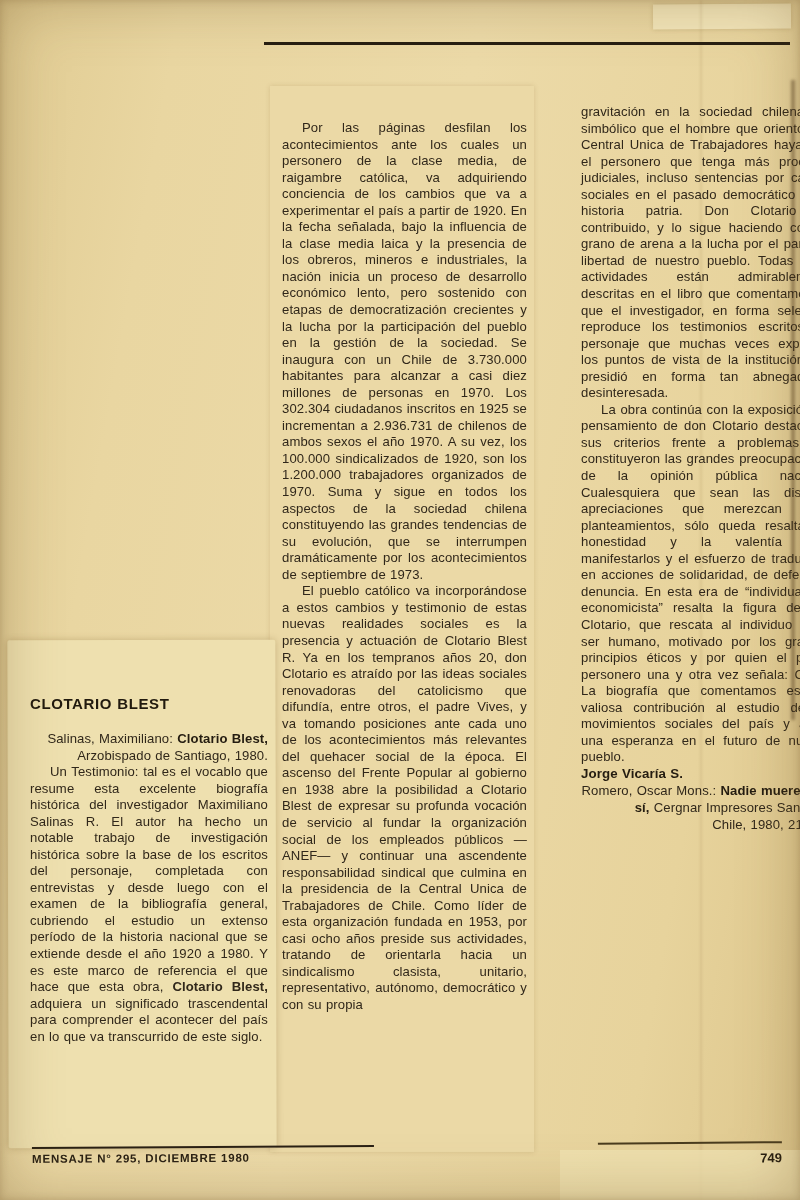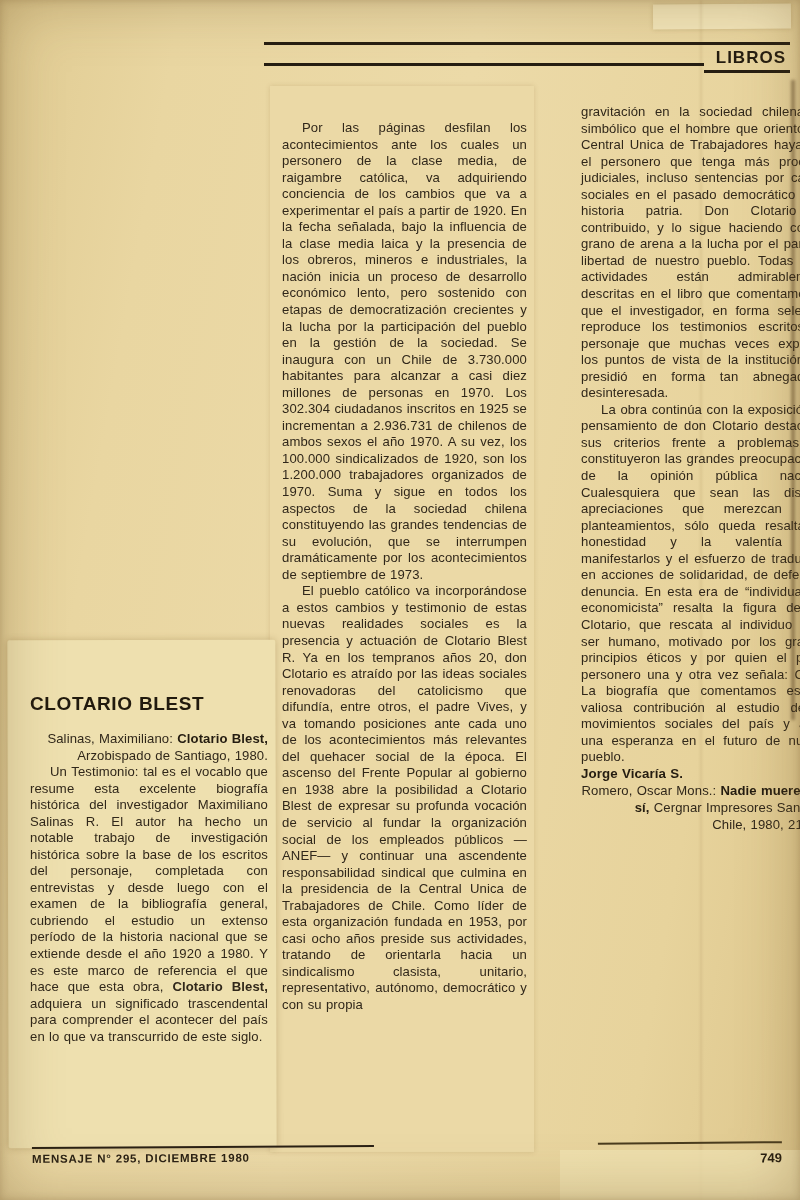--- a/index.html
+++ b/index.html
@@ -34,21 +34,21 @@
     border-bottom:3px solid #261e12;padding:0 4px 2px 12px;}
 
   
   .col{position:absolute;text-align:justify;font-size:13.1px;line-height:16.55px;
     letter-spacing:.1px;word-spacing:.5px;color:#30271a;}
   .col-left{left:30px;top:694px;width:238px;}
   .col-mid{left:282px;top:104px;width:245px;margin-top:16px;}
   .col-right{left:537px;top:104px;width:252px;margin-left:44px;}
   .col p{margin:0;}
   .indent{text-indent:20px;}
-  .review-title{font-weight:bold;font-size:19px;letter-spacing:.6px;color:#211a0e;
+  .review-title{font-weight:bold;font-size:15px;letter-spacing:.6px;color:#211a0e;
     margin:0 0 16px 0;text-align:left;line-height:20px;}
   .citation{margin:0 0 16px 0;padding-left:24px;text-indent:-24px;text-align:right;
     font-size:13.1px;line-height:17px;}
   .citation b{color:#241c10;}
   .signature{font-weight:bold;text-align:left;margin-top:15px;font-size:13.3px;color:#241c10;}
   .second-title{margin-top:38px;margin-bottom:16px;}
   .spacer-para{margin-top:14px;}
 
   
   .footer-left{position:absolute;left:32px;top:1146px;width:342px;
@@ -63,24 +63,20 @@
 
 <div class="patch-middle"></div>
 <div class="patch-left"></div>
 <div class="patch-top-right"></div>
 <div class="crease-vert"></div>
 <div class="crease-bottom"></div>
 <div class="edge-shadow-right"></div>
 
 <div class="hdr">
   <div class="hdr-rule-top"></div>
-  <div class="hdr-row">
-    <div class="hdr-rule-left"></div>
-    <div class="hdr-label">LIBROS</div>
-  </div>
 </div>
 
 <div class="col col-left">
   <h2 class="review-title">CLOTARIO BLEST</h2>
   <p class="citation"><span>Salinas, Maximiliano: </span><b>Clotario Blest,</b><span> Arzobispado de Santiago, 1980.</span></p>
   <p class="indent"><span>Un Testimonio: tal es el vocablo que resume esta excelente biografía histórica del investigador Maximiliano Salinas R. El autor ha hecho un notable trabajo de investigación histórica sobre la base de los escritos del personaje, completada con entrevistas y desde luego con el examen de la bibliografía general, cubriendo el estudio un extenso período de la historia nacional que se extiende desde el año 1920 a 1980. Y es este marco de referencia el que hace que esta obra, </span><b>Clotario Blest,</b><span> adquiera un significado trascendental para comprender el acontecer del país en lo que va transcurrido de este siglo.</span></p>
 </div>
 
 <div class="col col-mid">
   <p class="indent">Por las páginas desfilan los acontecimientos ante los cuales un personero de la clase media, de raigambre católica, va adquiriendo conciencia de los cambios que va a experimentar el país a partir de 1920. En la fecha señalada, bajo la influencia de la clase media laica y la presencia de los obreros, mineros e industriales, la nación inicia un proceso de desarrollo económico lento, pero sostenido con etapas de democratización crecientes y la lucha por la participación del pueblo en la gestión de la sociedad. Se inaugura con un Chile de 3.730.000 habitantes para alcanzar a casi diez millones de personas en 1970. Los 302.304 ciudadanos inscritos en 1925 se incrementan a 2.936.731 de chilenos de ambos sexos el año 1970. A su vez, los 100.000 sindicalizados de 1920, son los 1.200.000 trabajadores organizados de 1970. Suma y sigue en todos los aspectos de la sociedad chilena constituyendo las grandes tendencias de su evolución, que se interrumpen dramáticamente por los acontecimientos de septiembre de 1973.</p>

